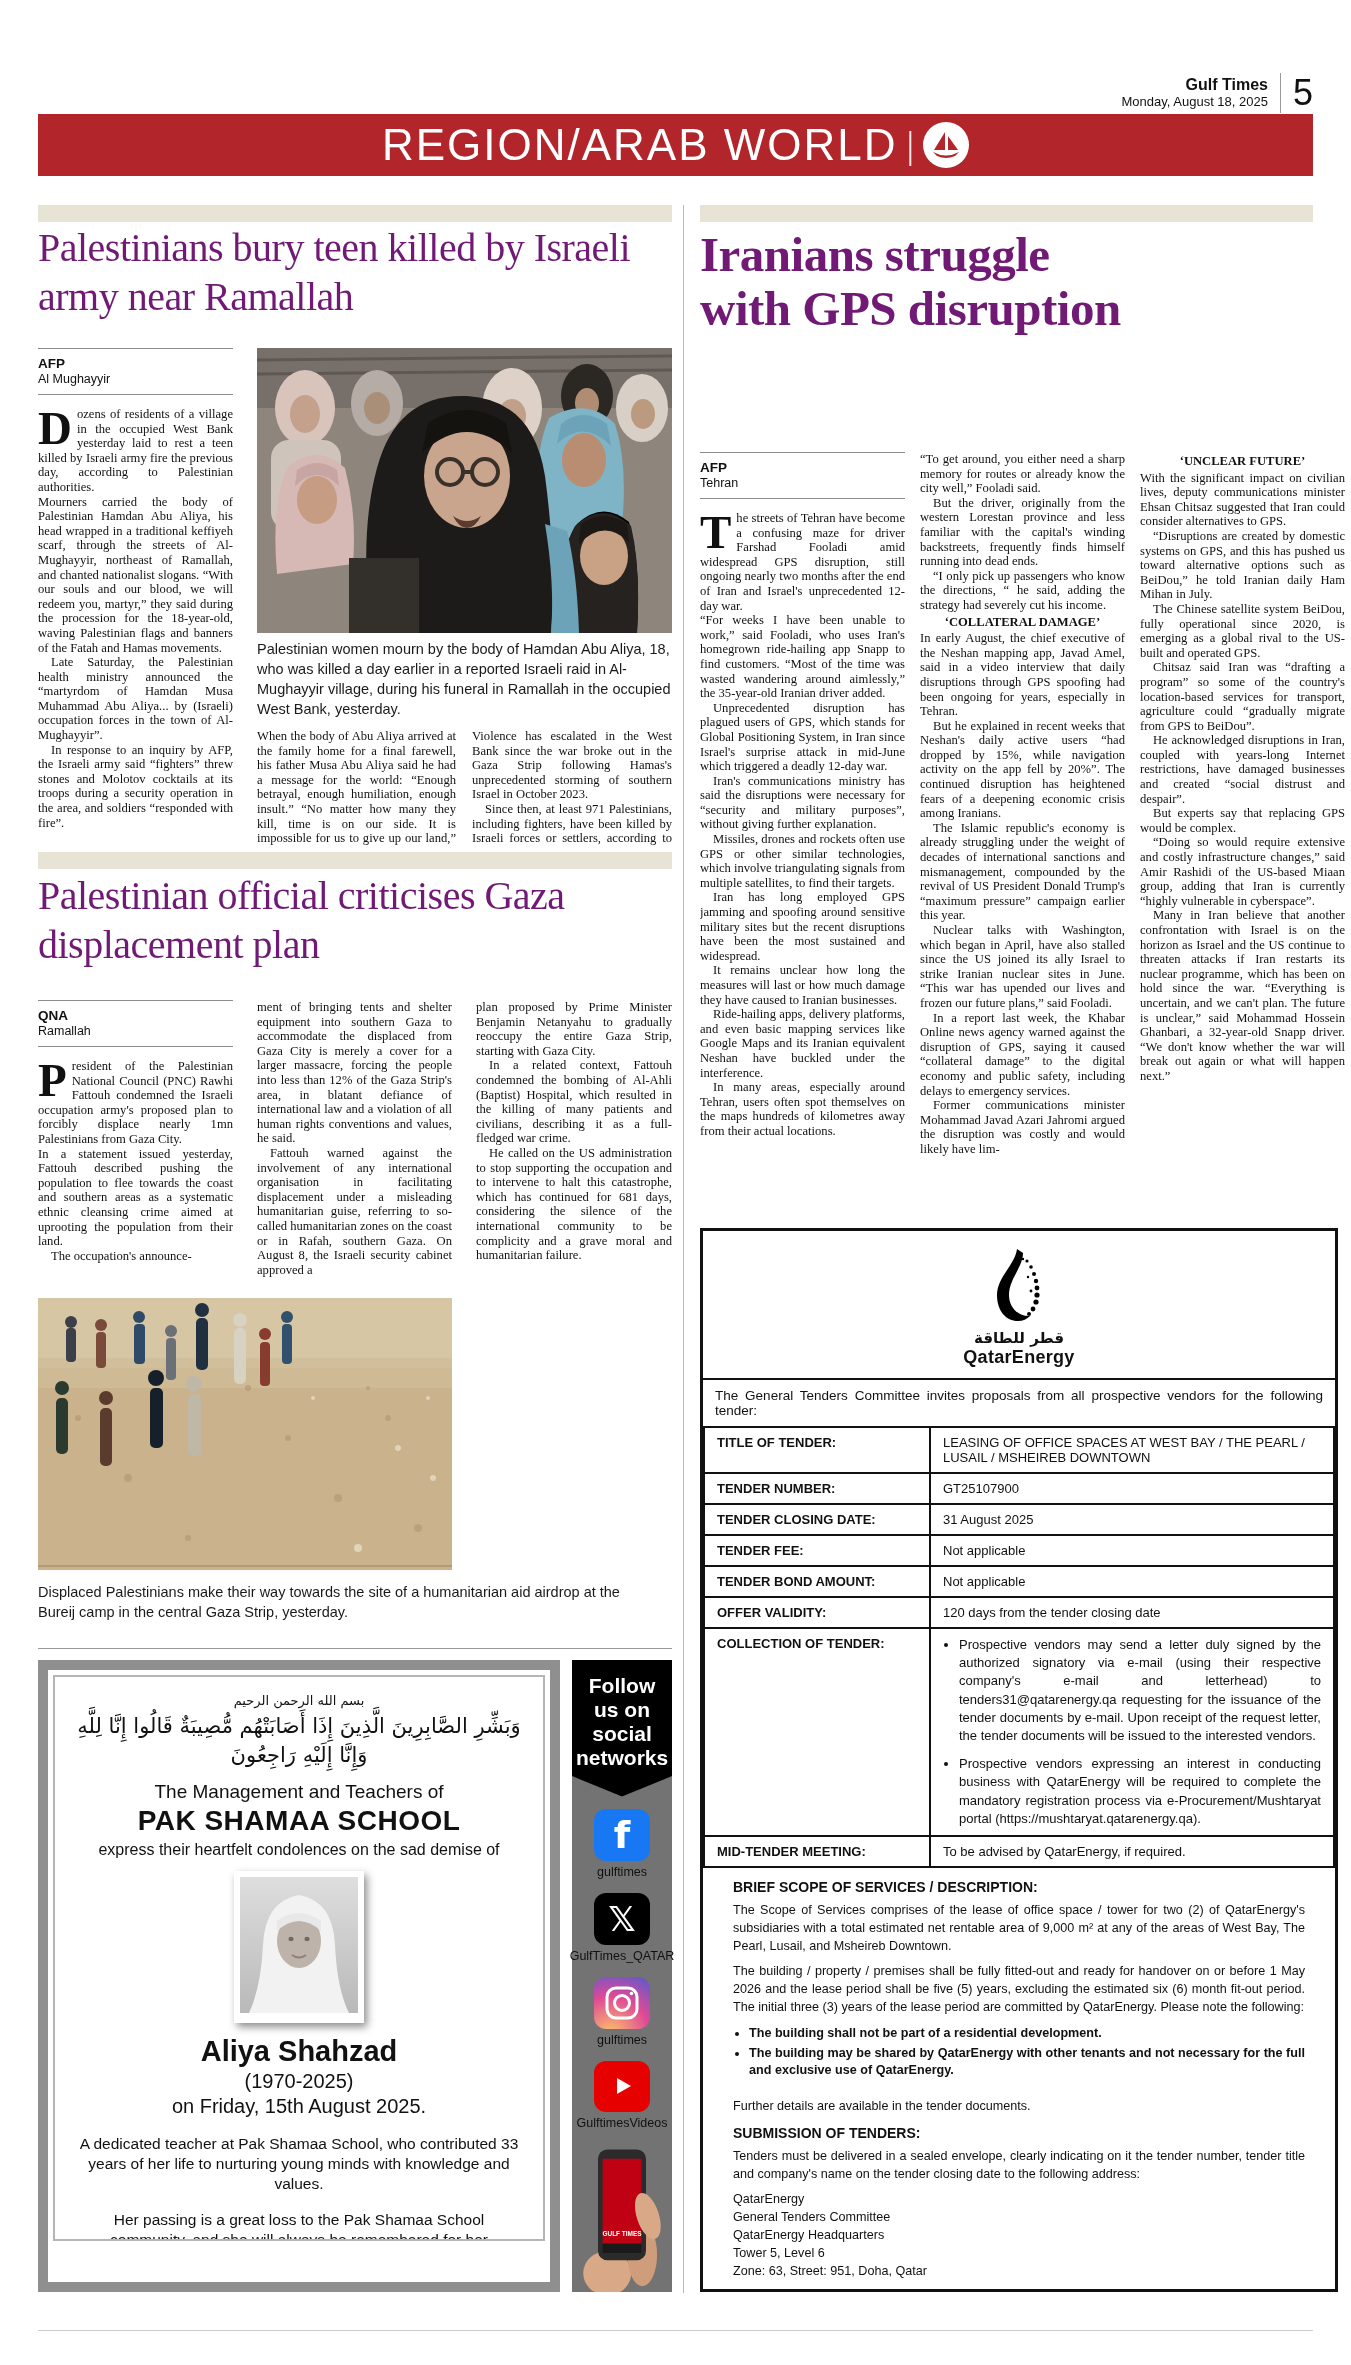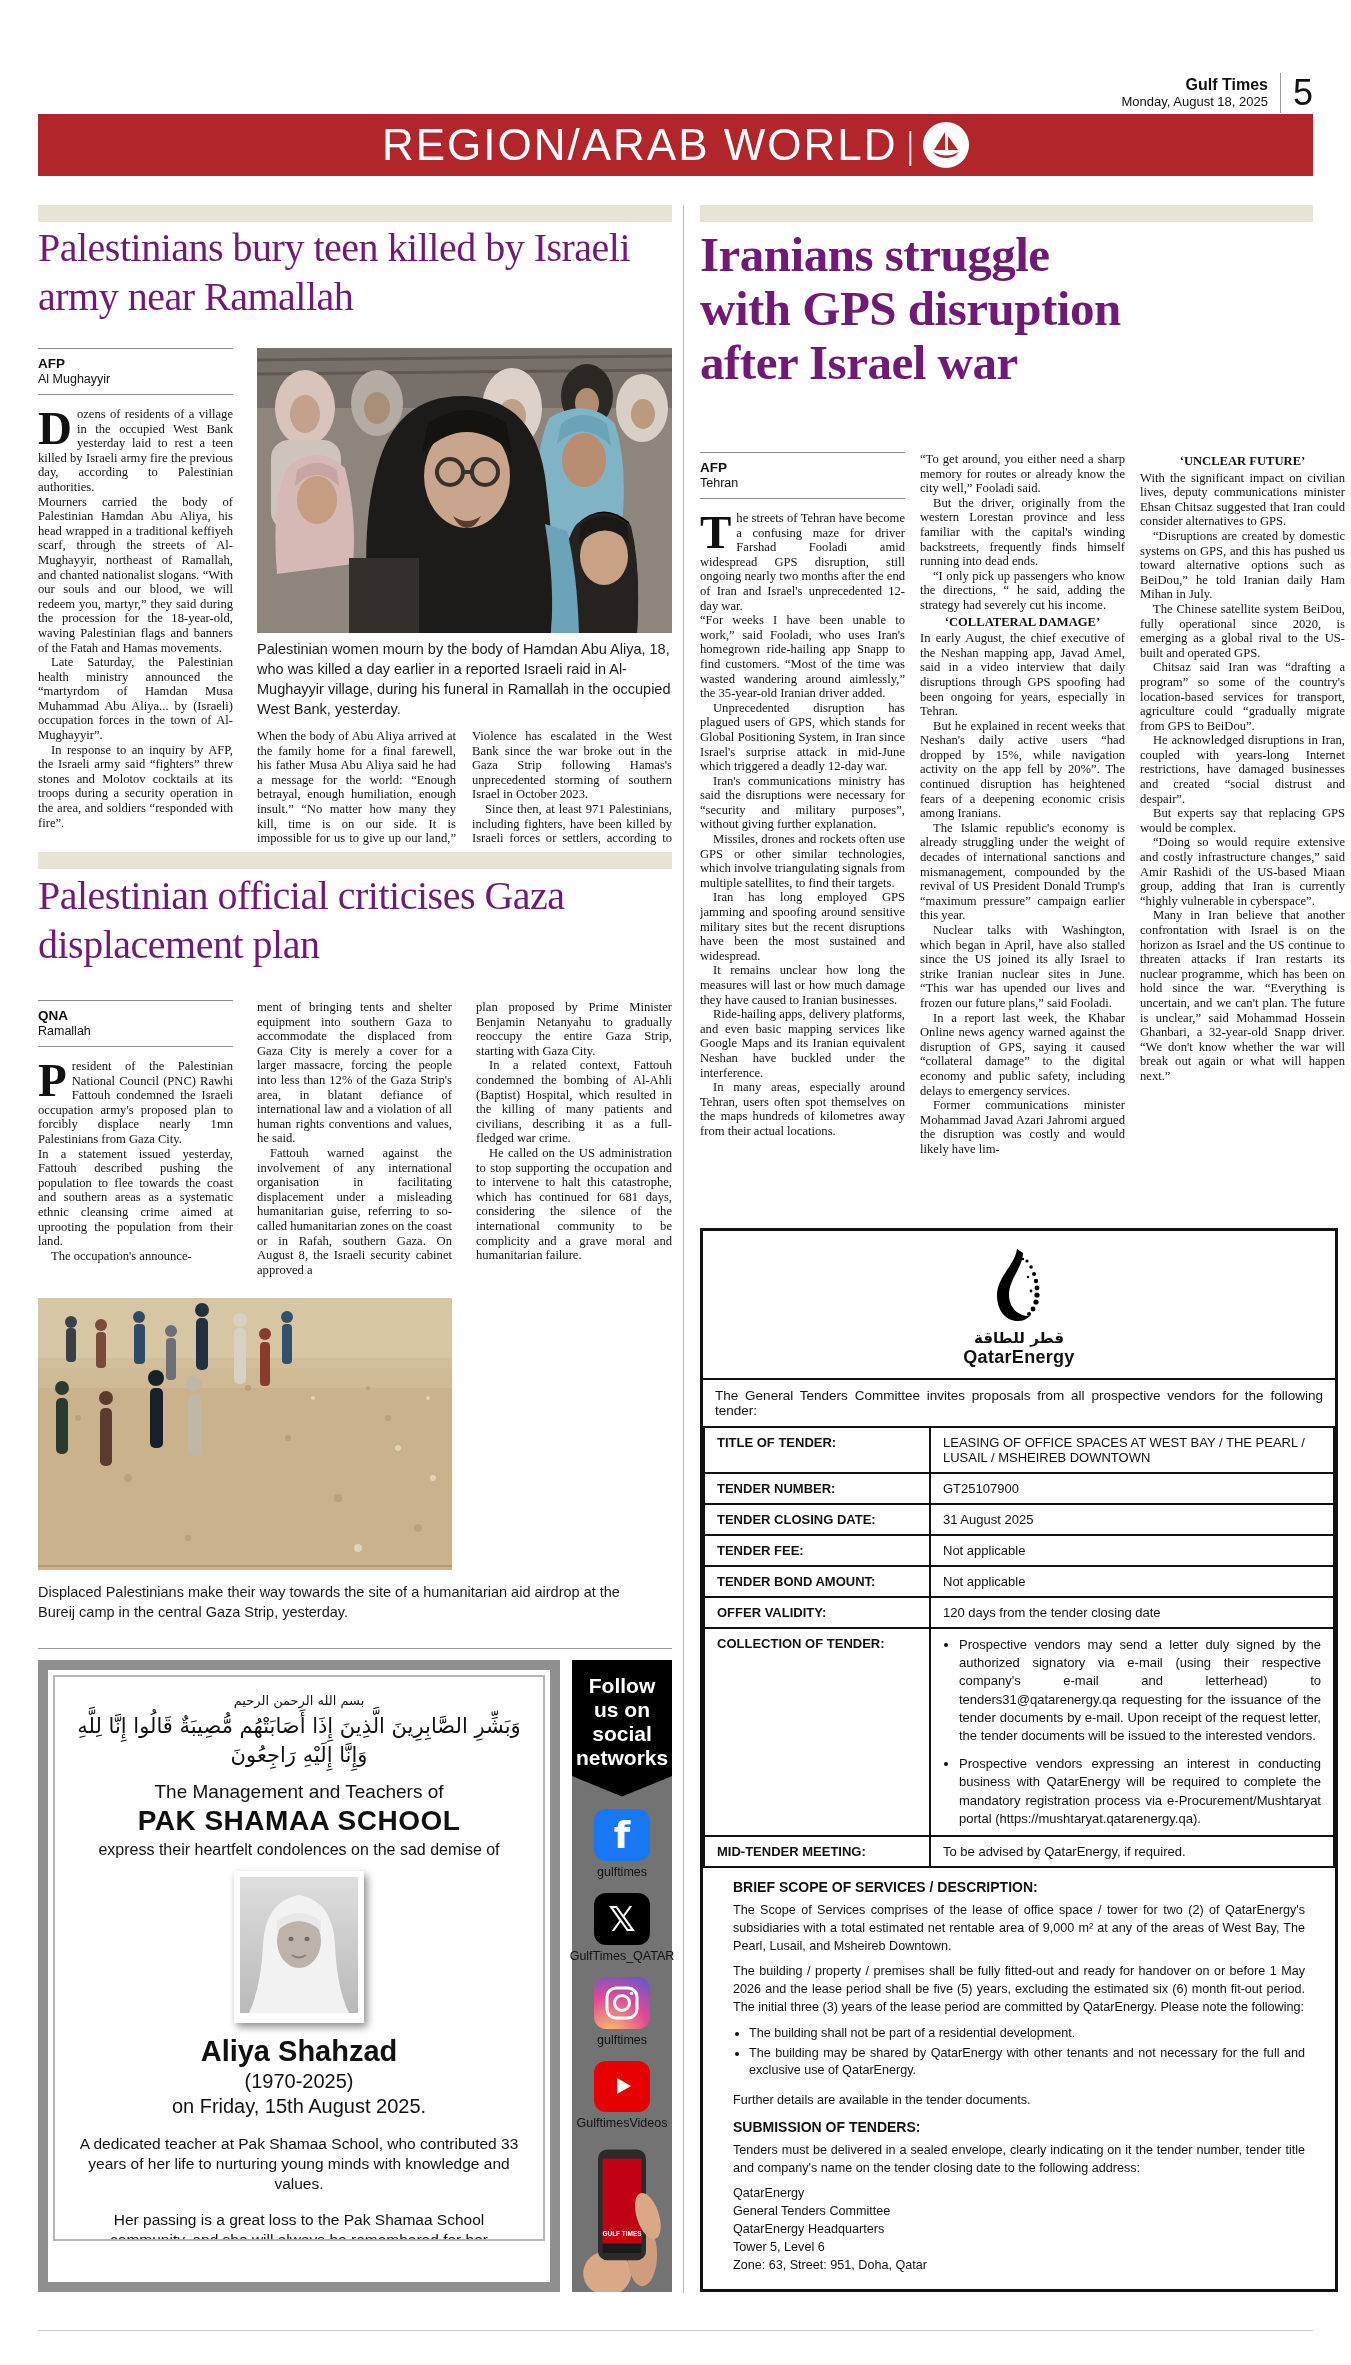--- a/index.html
+++ b/index.html
@@ -90,21 +90,21 @@
   #tender table{border-collapse:collapse;width:100%;}
   #tender td{border:2px solid #111;padding:7px 12px;font-size:13px;vertical-align:top;}
   #tender td.lbl{font-weight:bold;width:168px;border-right:2px solid #111;}
   #tender td.val{}
   #tender ul{margin:0;padding-left:16px;}
   #tender ul li{margin-bottom:10px;text-align:justify;line-height:1.4;}
   #tender ul li:last-child{margin-bottom:0;}
   #tender .scope{padding:8px 30px 6px;font-size:12.6px;line-height:1.42;}
   #tender .scope h3{margin:2px 0 4px;font-size:14px;}
   #tender .scope p{margin:0 0 8px;text-align:justify;}
-  #tender .scope ul{margin:0 0 12px;padding-left:16px;}
+  #tender .scope ul{margin:0 0 18px;padding-left:16px;font-weight:bold;}
   #tender .scope ul li{margin-bottom:2px;}
   #tender .addr p{margin:0;}
 </style>
 </head>
 <body>
 
 <div id="page">
 
   <div id="masthead">
     <div class="dateblock">
@@ -379,21 +379,20 @@
       <ellipse cx="74" cy="78" rx="12" ry="26" fill="#d9a886" transform="rotate(-18 74 78)"></ellipse>
       <text x="46" y="100" text-anchor="middle" font-family="Liberation Sans,sans-serif" font-size="7" fill="#fff" font-weight="bold">GULF TIMES</text>
     </svg>
   </div>
 
   <div class="abs kicker" style="left:700px;top:205px;width:613px;"></div>
 
   <h1 class="abs headline bold" style="left:700px;top:228px;width:640px;">
     <span>Iranians struggle</span>
     <span>with GPS disruption</span>
-    <span>after Israel war</span>
   </h1>
 
   <div class="abs" style="left:700px;top:452px;width:645px;height:770px;overflow:hidden;">
     <div class="colgrid-r">
       <div>
         <div class="byline">
           <div class="agency">AFP</div>
           <div class="place">Tehran</div>
         </div>
         <div class="bodytext">

